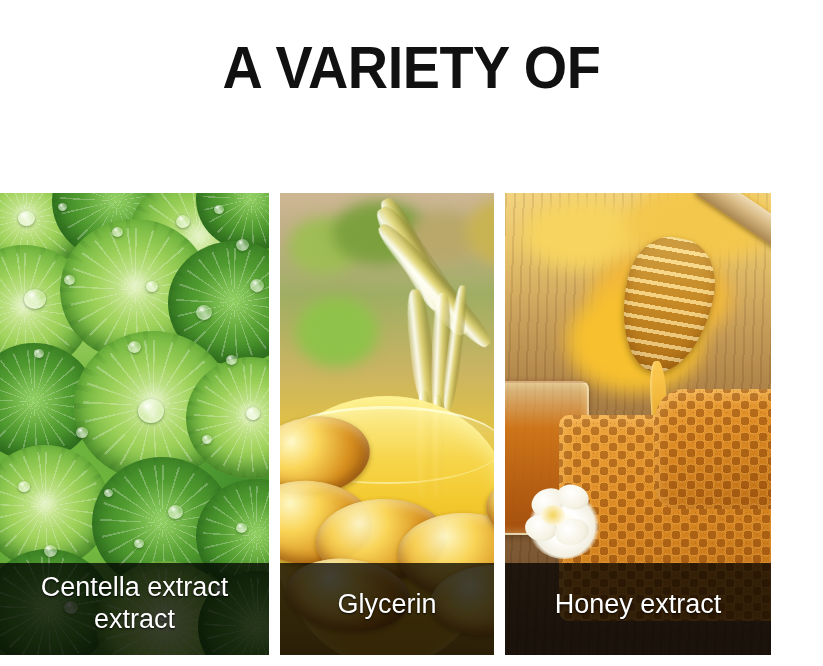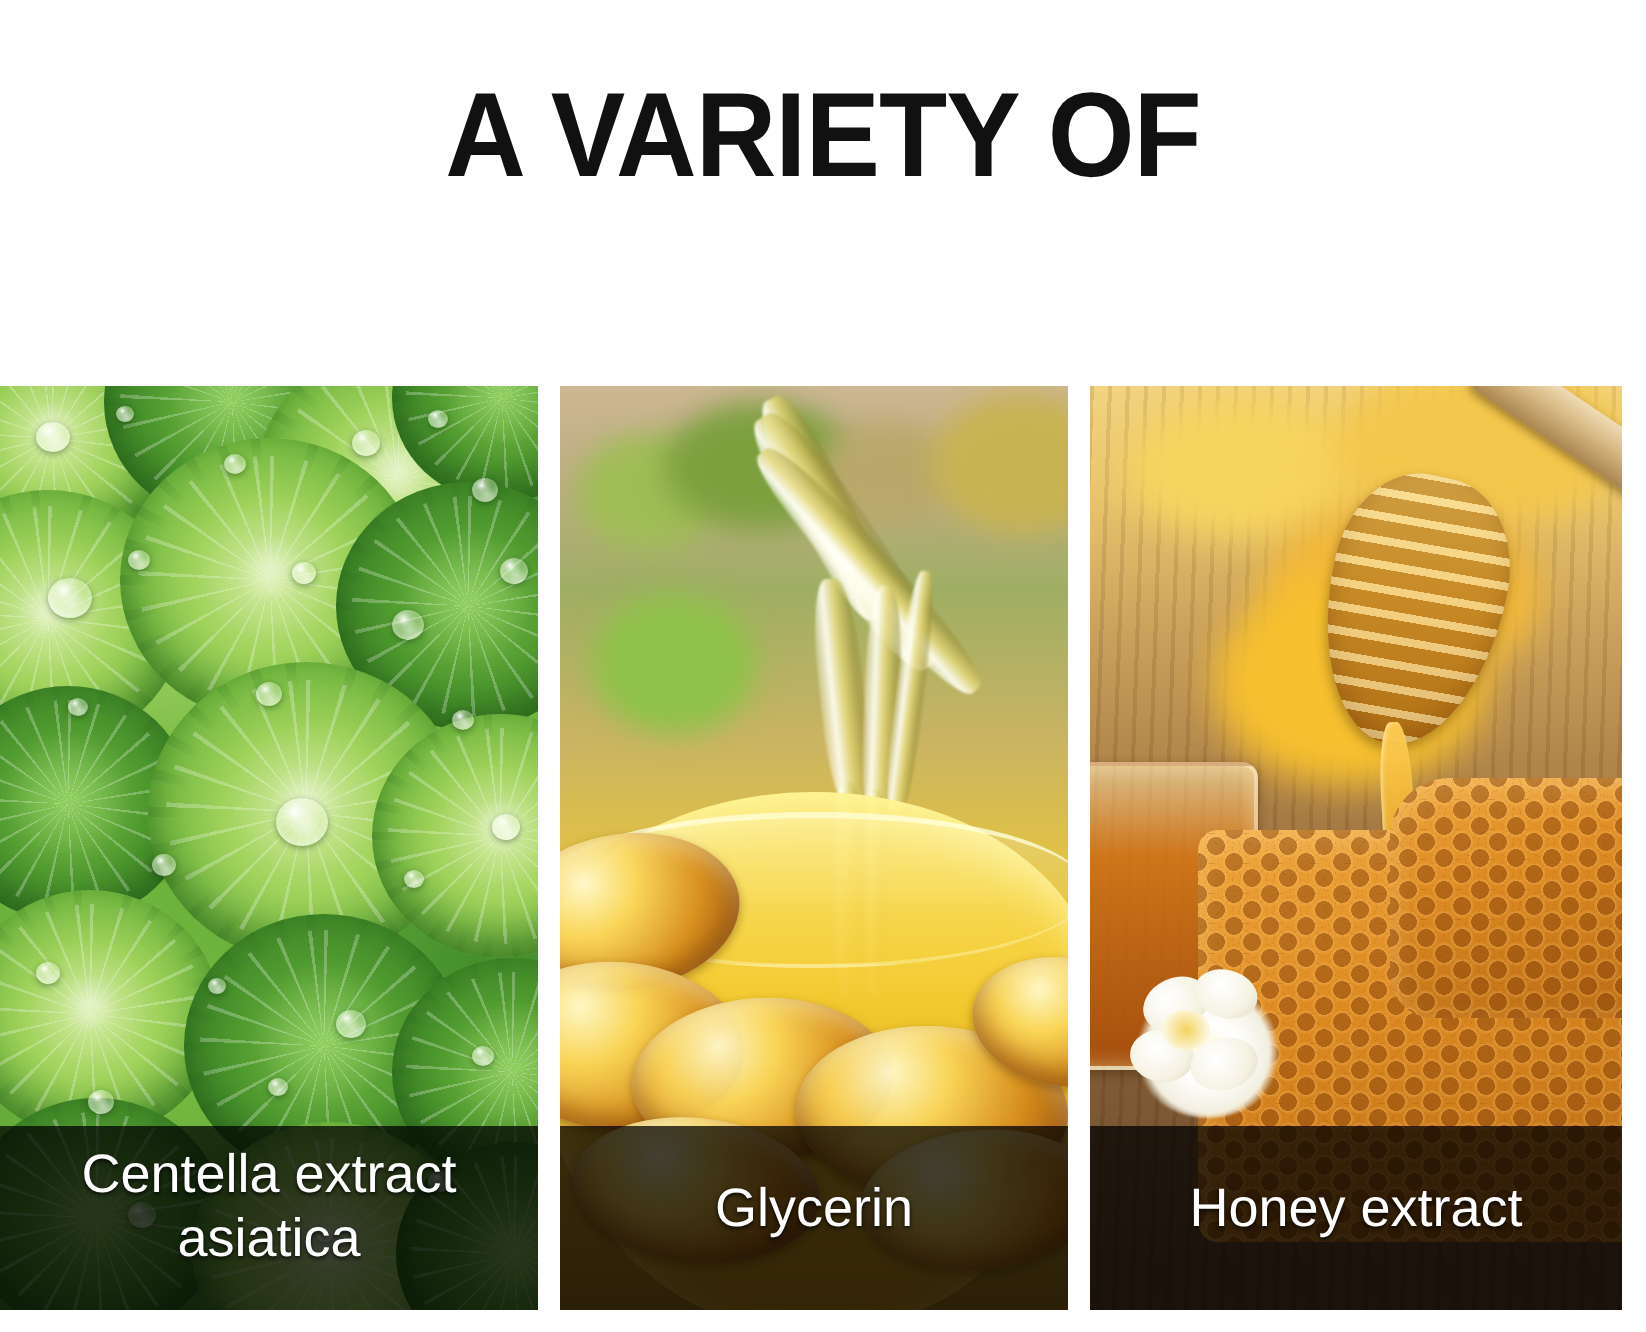--- a/index.html
+++ b/index.html
@@ -60,21 +60,21 @@
     display: flex;
     gap: 11px;
   }
   .panel {
     position: relative;
     height: 462px;
     overflow: hidden;
     background: #2b2b2b;
   }
   .panel-1 { width: 269px; }
-  .panel-2 { width: 254px; }
+  .panel-2 { width: 214px; }
   .panel-3 { width: 266px; }
 
   .art {
     position: absolute;
     inset: 0;
     overflow: hidden;
   }
 
   .caption-bar {
     position: absolute;
@@ -388,21 +388,21 @@
         <div class="drop" style="left:44px; top:352px; width:13px; height:12px;"></div>
         <div class="drop" style="left:134px; top:346px; width:10px; height:9px;"></div>
         <div class="drop" style="left:214px; top:392px; width:12px; height:11px;"></div>
         <div class="drop" style="left:64px; top:408px; width:14px; height:13px;"></div>
         <div class="drop" style="left:158px; top:420px; width:9px; height:8px;"></div>
       </div>
 
       <div class="caption-bar">
         <div class="caption-text caption-two-line">
           <span>Centella extract</span><br>
-          <span>asiatica</span>
+          <span>extract</span>
         </div>
       </div>
     </div>
 
     <div class="panel panel-2">
       <div class="art">
         <div class="glycerin-bg"></div>
 
         <div class="glyc-blur-olive" style="left:8px; top:24px; width:72px; height:58px; background:#9fbd55;"></div>
         <div class="glyc-blur-olive" style="left:52px; top:8px; width:96px; height:64px; background:#7da03f;"></div>

